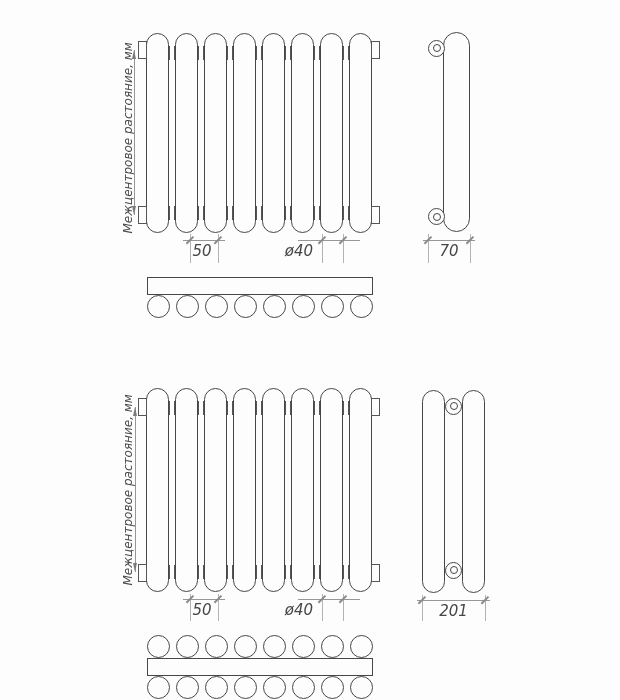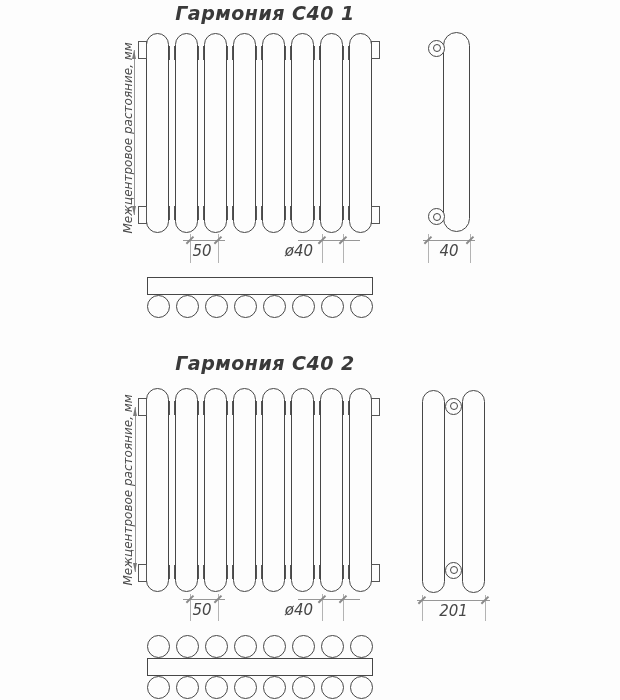--- a/index.html
+++ b/index.html
@@ -35,21 +35,20 @@
   .tvrect{position:absolute;box-sizing:border-box;border:1.7px solid #474747;background:#fdfdfd;}
   .tvrow{position:absolute;height:23px;}
   .tvcircle{position:absolute;top:0;box-sizing:border-box;width:23px;height:23px;
             border:1.6px solid #474747;border-radius:50%;background:#fdfdfd;}
 </style>
 </head>
 <body>
 
 <div class="canvas">
 
-  <div class="title" style="left:105px;top:2px;width:320px;">Гармония С40 1</div>
 
   <div class="vlabel" style="left:33px;top:131px;">Межцентровое растояние, мм</div>
 
   <div class="dimline-v" style="left:134px;top:50px;height:165px;"></div>
   <div class="arrow-up" style="left:132px;top:50px;"></div>
   <div class="arrow-down" style="left:132px;top:206px;"></div>
 
   <div class="front" style="left:146px;top:33px;width:226px;height:200px;">
       <div class="tube" style="left: 0px;"></div>
       <div class="tube" style="left: 29px;"></div>
@@ -109,23 +108,22 @@
   <div class="port-o" style="left:428px;top:40px;"></div>
   <div class="port-i" style="left:433px;top:44px;"></div>
   <div class="port-o" style="left:428px;top:208px;"></div>
   <div class="port-i" style="left:433px;top:213px;"></div>
 
   <div class="extline" style="left:428px;top:234px;height:29px;"></div>
   <div class="extline" style="left:470px;top:234px;height:29px;"></div>
   <div class="dimline-h" style="left:423px;top:240px;width:52px;"></div>
   <div class="tick" style="left:427px;top:235px;"></div>
   <div class="tick" style="left:469px;top:235px;"></div>
-  <div class="dimtext" style="left:433px;top:242px;width:32px;">40</div>
-
-  <div class="title" style="left:105px;top:352px;width:320px;">Гармония С40 2</div>
+  <div class="dimtext" style="left:433px;top:242px;width:32px;">70</div>
+
 
   <div class="vlabel" style="left:33px;top:483px;">Межцентровое растояние, мм</div>
 
   <div class="dimline-v" style="left:135px;top:407px;height:165px;"></div>
   <div class="arrow-up" style="left:133px;top:407px;"></div>
   <div class="arrow-down" style="left:133px;top:563px;"></div>
 
   <div class="front" style="left:146px;top:388px;width:226px;height:204px;">
       <div class="tube" style="left: 0px;"></div>
       <div class="tube" style="left: 29px;"></div>

